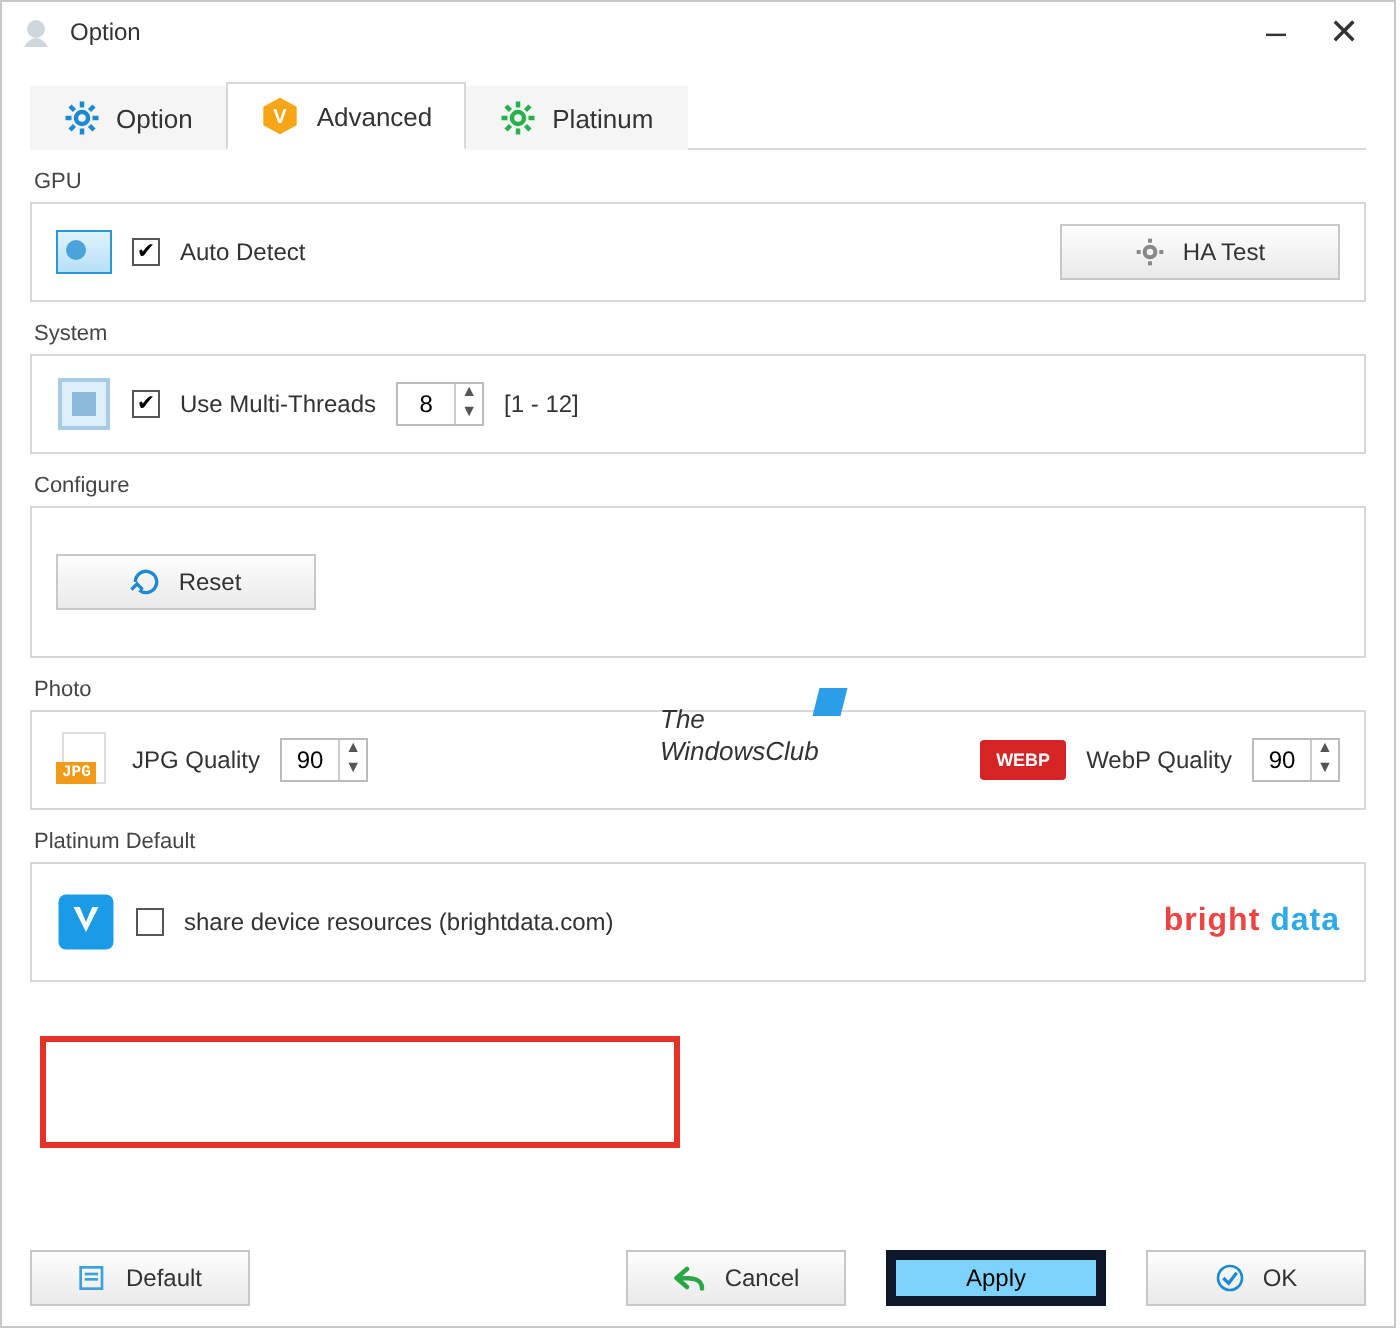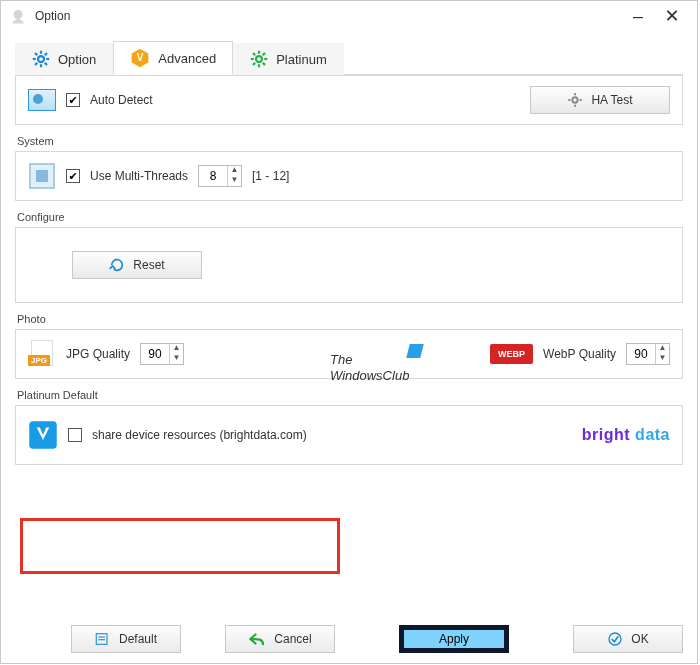--- a/index.html
+++ b/index.html
@@ -14,40 +14,40 @@
   .tabs { display:flex; border-bottom:1px solid #d8d8d8; height:36px; align-items:flex-end; }
   .tab { display:flex; align-items:center; padding:6px 16px; gap:8px; font-size:13px; border:1px solid transparent; position:relative; top:1px; background:#f5f5f5; }
   .tab.active { background:#fff; border:1px solid #d8d8d8; border-bottom:1px solid #fff; }
   .tab-icon { width:18px; height:18px; }
   .section-label { font-size:11px; color:#444; margin:10px 2px 4px 2px; }
   .panel { border:1px solid #d8d8d8; padding:10px 12px; display:flex; align-items:center; gap:12px; }
   .panel.mid { justify-content:space-between; }
   .row { display:flex; align-items:center; gap:10px; }
   .chk { width:14px; height:14px; border:1px solid #555; display:inline-flex; align-items:center; justify-content:center; font-size:11px; line-height:1; }
   .chk.checked::after { content:"\2714"; color:#000; font-size:11px; }
-  .btn { border:1px solid #c8c8c8; background:linear-gradient(#fdfdfd,#eaeaea); padding:5px 18px; display:flex; align-items:center; gap:8px; font-size:12px; min-width:110px; justify-content:center; height:28px;margin-left:44px; }
+  .btn { border:1px solid #c8c8c8; background:linear-gradient(#fdfdfd,#eaeaea); padding:5px 18px; display:flex; align-items:center; gap:8px; font-size:12px; min-width:110px; justify-content:center; height:28px; }
   .btn.primary { background:#7dd3fc; border:5px solid #0f172a; color:#000; }
   .spin { display:inline-flex; border:1px solid #bbb; height:22px; }
   .spin input { width:28px; border:none; text-align:center; font-size:12px; outline:none; }
   .spin .arrows { width:14px; display:flex; flex-direction:column; border-left:1px solid #ccc; }
   .spin .arrows span { flex:1; font-size:8px; line-height:1; text-align:center; color:#555; }
   .icon-box { width:28px; height:28px; display:flex; align-items:center; justify-content:center; }
   .centerlogo { position:absolute; left:330px; top:352px; font-size:13px; line-height:1.2;font-style:italic; }
   .centerlogo-sq { position:absolute; left:408px; top:344px; width:14px; height:14px; background:#2a9fe8; transform:skewX(-14deg); }
   .redbox { position:absolute; border:3px solid #e53224; }
   .photo-row { display:flex; justify-content:space-between; align-items:center; width:100%; }
   .plat-panel { display:flex; align-items:center; justify-content:space-between; width:100%; }
-  .footer { display:flex; justify-content:space-between; padding:10px 26px; }
+  .footer { display:flex; justify-content:space-between; padding:10px 14px; }
   .footer-right { display:flex; gap:20px; }
   .brightdata { font-weight:bold; color:#1a8ce0; font-size:16px; letter-spacing:.5px; }
-  .brightdata .bright { color:#6d28d9; }
+  .brightdata .bright { color:#ef4444; }
   .brightdata .data { color:#2faae8; }
   .jpg-badge { width:28px; height:28px; position:relative; }
   .jpg-badge .page { width:22px; height:26px; background:#fff; border:1px solid #ddd; position:absolute; top:0; left:3px; }
-  .jpg-badge .tag { position:absolute; bottom:2px; left:0; background:#f19a18; color:#fff; font-size:8px; font-weight:bold; padding:1px 3px; }
+  .jpg-badge .tag { position:absolute; bottom:2px; left:0; background:#f19a18; color:#fff; font-size:8px; font-weight:bold; padding:1px 3px;font-family:Liberation Mono, monospace; }
   .webp-badge { width:43px; height:20px; background:#d62424; color:#fff; font-size:9px; font-weight:bold; display:flex; align-items:center; justify-content:center; border-radius:2px; }
   .gpu-icon { width:30px; height:22px; border:1px solid #2a98d8; background:linear-gradient(#dff2fc,#b7e0f6); position:relative; }
   .gpu-icon::after { content:""; position:absolute; left:4px; top:4px; width:10px; height:10px; border-radius:50%; background:#4aa3db; }
   .cpu-icon { width:26px; height:26px; border:2px solid #a9cbe4; background:#def0fb; position:relative; }
   .cpu-icon::before { content:""; position:absolute; inset:5px; background:#8ab9d9; }
   .chart-icon { width:24px; height:20px; display:flex; align-items:flex-end; gap:2px; }
   .chart-icon span:nth-child(1){width:5px;height:8px;background:#f1a22b;}
   .chart-icon span:nth-child(2){width:5px;height:14px;background:#2a8cde;}
   .chart-icon span:nth-child(3){width:5px;height:18px;background:#2a8cde;}
   .gear-svg { fill:#888; }
@@ -108,20 +108,21 @@
               <line x1="4" y1="4" x2="7" y2="7"></line>
               <line x1="17" y1="17" x2="20" y2="20"></line>
               <line x1="4" y1="20" x2="7" y2="17"></line>
               <line x1="17" y1="7" x2="20" y2="4"></line>
             </g>
           </svg>
         <span>Platinum</span>
       </div>
     </div>
 
+    <div class="section-label">GPU</div>
     <div class="panel mid">
       <div class="row">
         <div class="icon-box">
             <div class="gpu-icon"></div>
           </div>
         <span class="chk checked"></span>
         <span>Auto Detect</span>
       </div>
       <div class="btn" style="min-width:140px">
         <svg width="16" height="16" viewBox="0 0 24 24" class="gear-svg">

